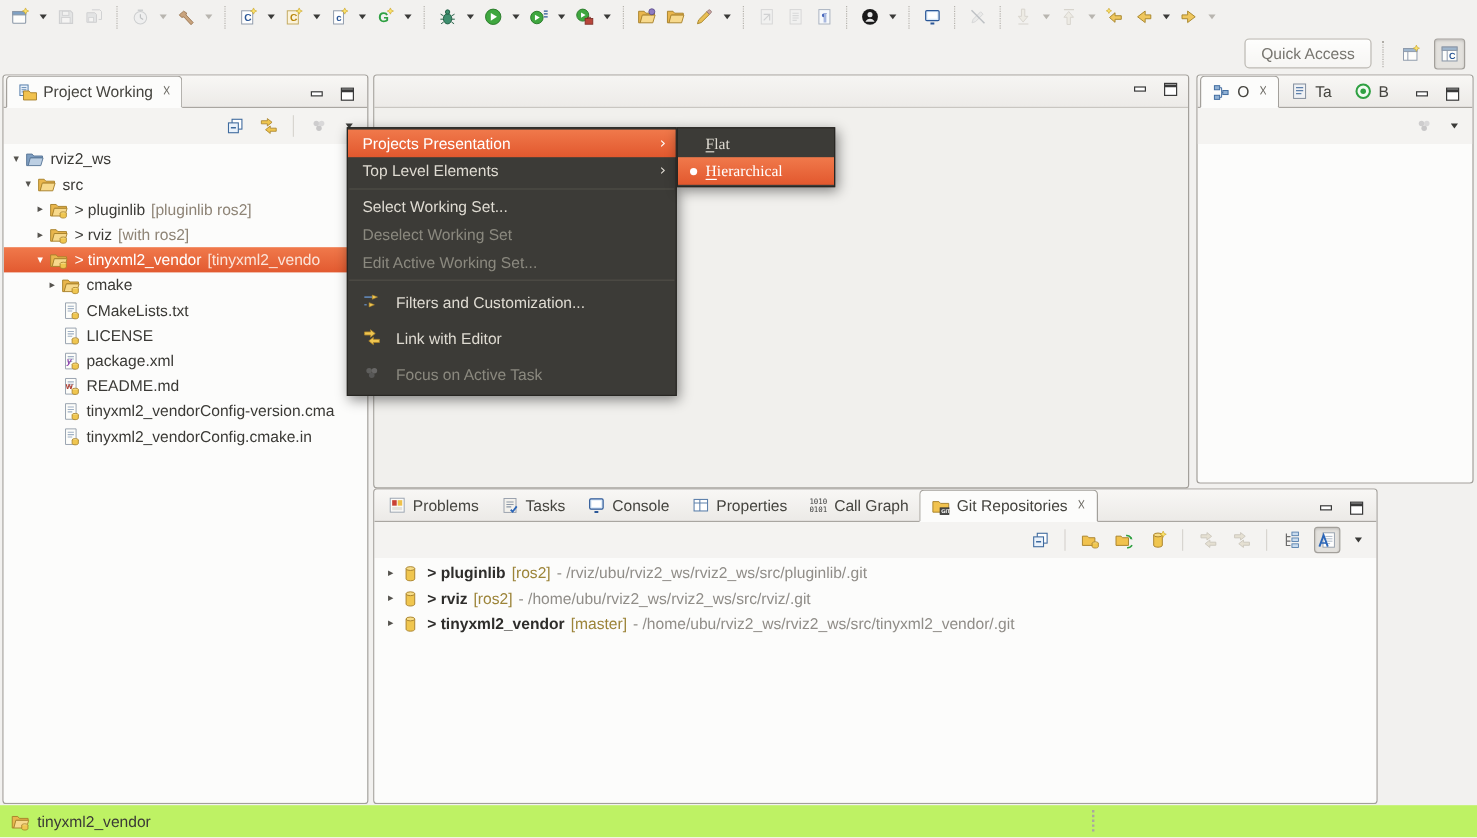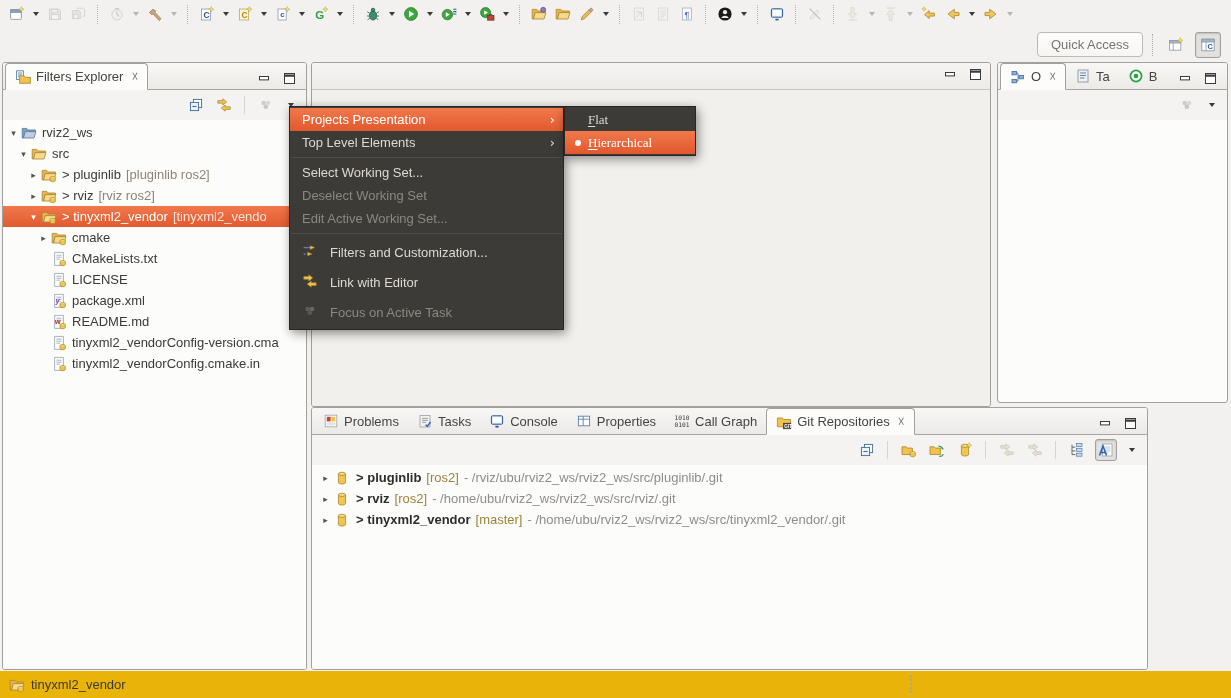--- a/index.html
+++ b/index.html
@@ -65,21 +65,21 @@
   
   #bp-content{flex:1;background:#FCFCFB;padding-top:2px;overflow:hidden;}
   .rrow{display:flex;align-items:center;height:21px;white-space:nowrap;padding-left:8px;}
   .rrow .exp{width:11px;font-size:9px;color:#55534E;font-family:"DejaVu Sans",sans-serif;text-align:center;margin-right:3px;}
   .rrow .icon{margin-right:6px;}
   .rname{font-weight:bold;color:#2E2D2B;margin-right:5px;}
   .rbranch{color:#9C8439;margin-right:5px;}
   .rpath{color:#908D88;}
 
   
-  #status-bar{position:absolute;left:0;top:671px;width:100%;height:27px;background:#eab308;display:flex;align-items:center;padding-left:9px;gap:6px;}
+  #status-bar{position:absolute;left:0;top:671px;width:100%;height:27px;background:#bef264;display:flex;align-items:center;padding-left:9px;gap:6px;}
   #status-handle{position:absolute;left:910px;top:4px;width:3px;height:18px;border-left:2px dotted #A9A6A0;}
 
   
   #ctx-menu{position:absolute;left:289px;top:106px;width:275px;background:#3C3B37;border:1px solid #282723;box-shadow:2px 3px 10px rgba(0,0,0,.45);padding:1px 0 2px 0;z-index:60;}
   .mitem{display:flex;align-items:center;height:23px;padding:0 8px 0 12px;color:#DFDBD2;}
   .mitem.has-icon{height:30px;}
   .mitem .mic{margin-right:12px;}
   .mitem.hl{background:linear-gradient(#F0794B,#E2582E);color:#FFFFFF;}
   .mitem.dis{color:#8B897F;}
   .marrow{margin-left:auto;font-size:13px;font-family:"DejaVu Sans",sans-serif;line-height:1;}
@@ -382,21 +382,21 @@
   <div id="left-panel" class="panel">
     <div class="tabrow">
       <div class="tab sel">
         <span class="icon" id="pe-tab-icon">
             <svg viewBox="0 0 16 16">
               <rect x="1.6" y="1.8" width="6.8" height="8.8" fill="#EAF2FB" stroke="#4E79A8" stroke-width="0.8"></rect>
               <path d="M3 4h4M3 5.8h4M3 7.6h3" stroke="#4E79A8" stroke-width="0.7"></path>
               <path d="M4.6 6.8h4.6l1.4 1.5h4.8v6H4.6z" fill="#F1C24E" stroke="#A9832C" stroke-width="0.8"></path>
             </svg>
           </span>
-        <span>Filters Explorer</span>
+        <span>Project Working</span>
         <span class="tclose">☓</span>
       </div>
       <div class="winbtns">
         <span class="winbtn" id="pe-min">
             <svg viewBox="0 0 13 13">
               <rect x="1.5" y="4.5" width="9" height="3.4" fill="#FFFFFF" stroke="#3A3A3A"></rect>
             </svg>
           </span>
         <span class="winbtn" id="pe-max">
             <svg viewBox="0 0 13 13">
@@ -474,21 +474,21 @@
           <span class="exp">▸</span>
           <span class="icon">
             <svg viewBox="0 0 16 16">
               <path d="M1.2 3.4h4.6l1.4 1.6h7.2v1.6H4.6L2.6 13H1.2z" fill="#E9B64D" stroke="#A9832C" stroke-width="0.8"></path>
               <path d="M4.2 6.6h10.7L13 13H2.5z" fill="#F7D98C" stroke="#A9832C" stroke-width="0.8"></path>
               <ellipse cx="11.7" cy="10.7" rx="2.6" ry="1.2" fill="#F7DD88" stroke="#A9832C" stroke-width="0.7"></ellipse>
               <path d="M9.1 10.7v2.8c0 .7 1.2 1.2 2.6 1.2s2.6-.5 2.6-1.2v-2.8" fill="#F0C64F" stroke="#A9832C" stroke-width="0.7"></path>
             </svg>
           </span>
           <span>&gt; rviz</span>
-          <span class="suffix">[rviz ros2]</span>
+          <span class="suffix">[with ros2]</span>
         </div>
         <div class="trow selected" style="padding-left:25px">
           <span class="exp">▾</span>
           <span class="icon">
             <svg viewBox="0 0 16 16">
               <path d="M1.2 3.4h4.6l1.4 1.6h7.2v1.6H4.6L2.6 13H1.2z" fill="#E9B64D" stroke="#A9832C" stroke-width="0.8"></path>
               <path d="M4.2 6.6h10.7L13 13H2.5z" fill="#F7D98C" stroke="#A9832C" stroke-width="0.8"></path>
               <ellipse cx="11.7" cy="10.7" rx="2.6" ry="1.2" fill="#F7DD88" stroke="#A9832C" stroke-width="0.7"></ellipse>
               <path d="M9.1 10.7v2.8c0 .7 1.2 1.2 2.6 1.2s2.6-.5 2.6-1.2v-2.8" fill="#F0C64F" stroke="#A9832C" stroke-width="0.7"></path>
             </svg>

